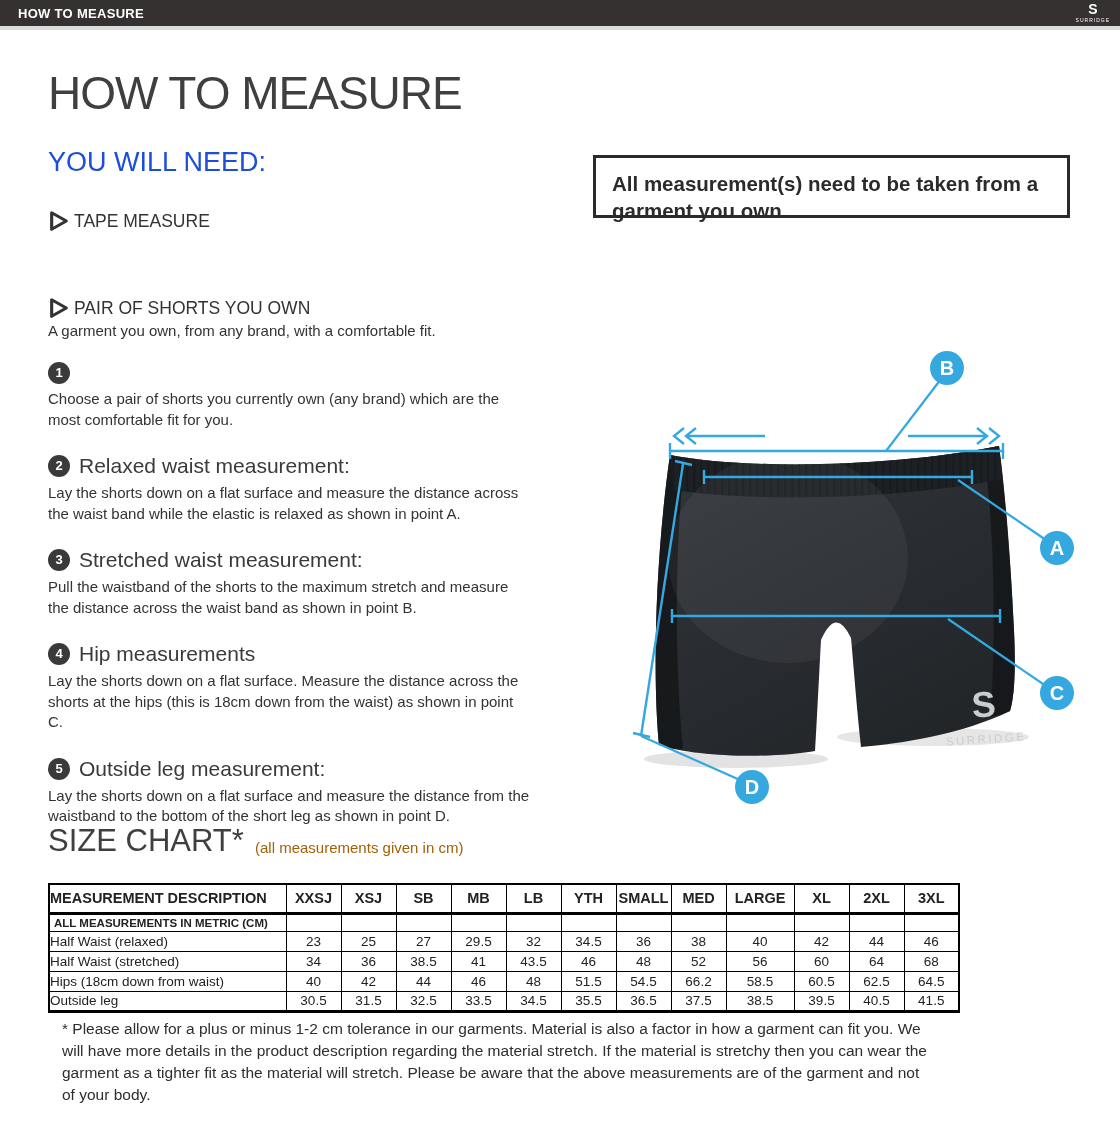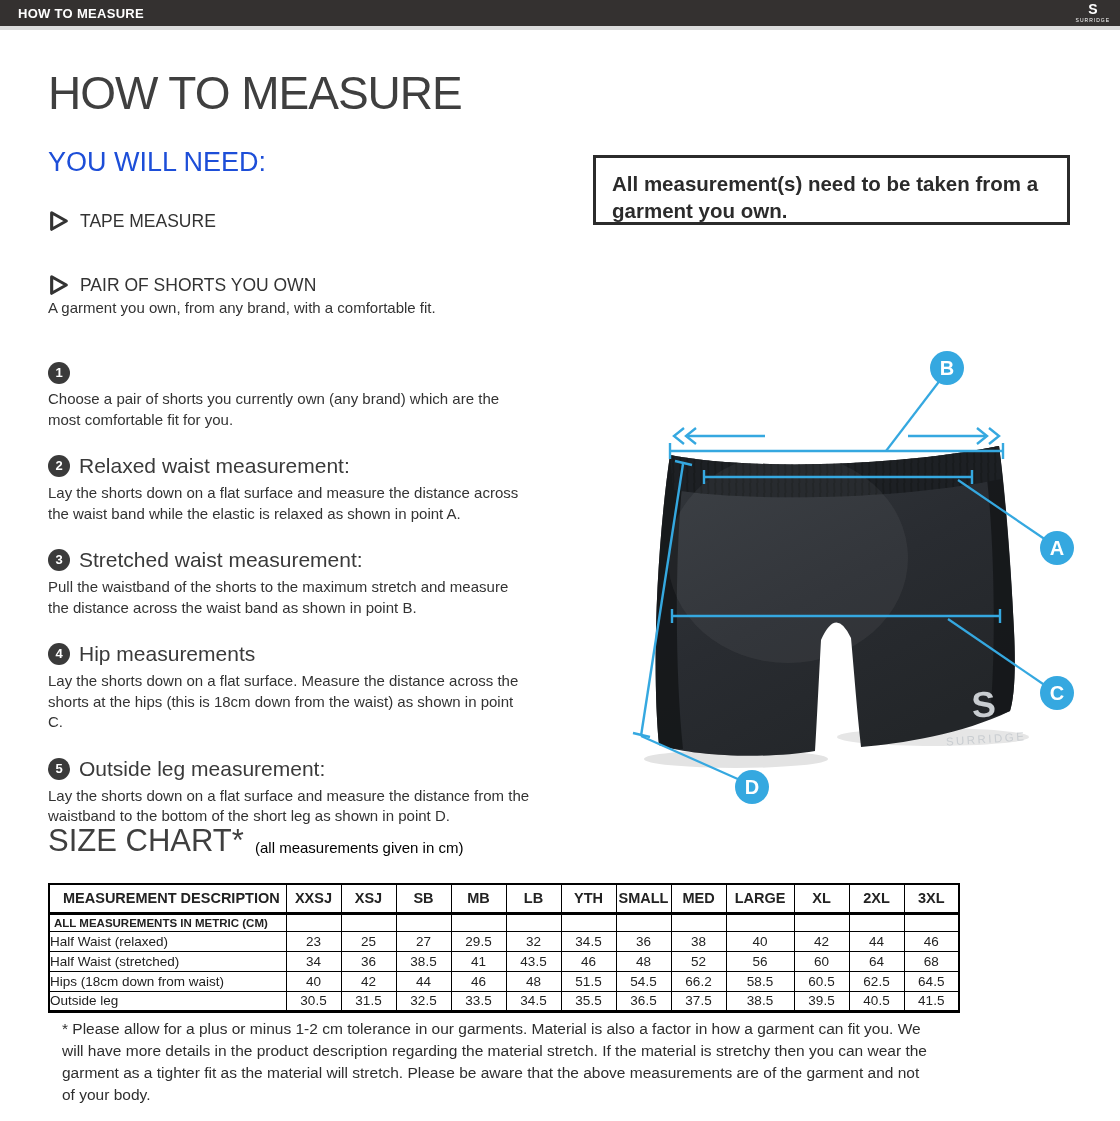--- a/index.html
+++ b/index.html
@@ -19,27 +19,27 @@
   .topbar-title{color:#fff;font-size:13px;font-weight:bold;letter-spacing:.3px;padding-left:18px;}
   .topbar-logo{position:absolute;right:10px;top:2px;display:flex;flex-direction:column;align-items:center;color:#fff;}
   .topbar-logo .s{font-weight:bold;font-size:14px;line-height:14px;}
   .topbar-logo .word{font-size:5px;letter-spacing:1px;margin-top:1px;}
 
   
   .h1{position:absolute;left:48px;top:66px;font-size:46px;color:#3f3f3f;letter-spacing:-1px;}
   .h2{position:absolute;left:48px;top:147px;font-size:27px;color:#1d4ed8;}
 
   
-  .callout{position:absolute;left:593px;top:155px;width:477px;height:70px;border:3px solid #2b2b2b;
+  .callout{position:absolute;left:593px;top:155px;width:477px;height:63px;border:3px solid #2b2b2b;
            padding:12px 16px;font-size:20.5px;font-weight:bold;color:#2b2b2b;line-height:1.32;}
 
   
   .need{position:absolute;left:48px;width:500px;}
-  .need-1{top:210px;} .need-2{top:274px;}
-  .need-head{display:flex;align-items:center;gap:10px;}
+  .need-1{top:210px;} .need-2{top:297px;}
+  .need-head{display:flex;align-items:center;gap:4px;}
   .need-label{font-size:17.5px;color:#333;}
   .need-desc{font-size:15px;color:#333;margin-top:3px;}
 
   
   .steps{position:absolute;left:48px;top:362px;width:482px;}
   .step{margin-bottom:24px;}
   .step-head{display:flex;align-items:center;gap:9px;margin-bottom:5px;}
   .badge{width:22px;height:22px;border-radius:50%;background:var(--badge);color:#fff;
          font-size:13px;font-weight:bold;text-align:center;line-height:22px;flex:0 0 22px;}
   .step-title{font-size:21px;color:#3a3a3a;}
@@ -48,26 +48,26 @@
   
   .figure{position:absolute;left:628px;top:343px;width:470px;height:480px;}
   .meas{stroke:var(--accent);stroke-width:2.4;fill:none;}
   .meas-thin{stroke:var(--accent);stroke-width:2.2;fill:none;}
   .pt-circle{fill:var(--accent);}
   .pt-letter{fill:#fff;font-size:20px;font-weight:bold;text-anchor:middle;font-family:"Liberation Sans",sans-serif;}
   .leg-logo{fill:#c9cdd1;text-anchor:middle;font-family:"Liberation Sans",sans-serif;}
 
   
   .h3{position:absolute;left:48px;top:823px;font-size:31px;color:#3f3f3f;}
-  .chart-note{position:absolute;left:255px;top:839px;font-size:15px;color:#000000;}
+  .chart-note{position:absolute;left:255px;top:839px;font-size:15px;color:#a16207;}
   table.size{position:absolute;left:48px;top:883px;width:910px;border-collapse:collapse;table-layout:fixed;
              border:2px solid #000;border-bottom:3px solid #000;}
   table.size th, table.size td{border:1px solid #000;color:#222;}
   table.size thead th{font-size:14.5px;font-weight:bold;height:29px;text-align:center;border-bottom:3px solid #000;}
-  table.size thead th.desc{text-align:left;padding-left:13px;}
+  table.size thead th.desc{text-align:left;padding-left:0;}
   table.size tr.metric td{font-size:11.5px;font-weight:bold;height:18px;text-align:left;padding-left:4px;}
   table.size td.rowlabel{font-size:13.5px;text-align:left;height:20px;}
   table.size td{font-size:13.5px;text-align:center;height:20px;}
   .c-desc{width:237px;} .c-s{width:55px;} .c-l{width:68px;}
 
   
   .disclaimer{position:absolute;left:48px;top:1018px;width:866px;font-size:15.5px;line-height:1.42;color:#2e2e2e;margin-left:14px;}
 </style>
 </head>
 <body>

